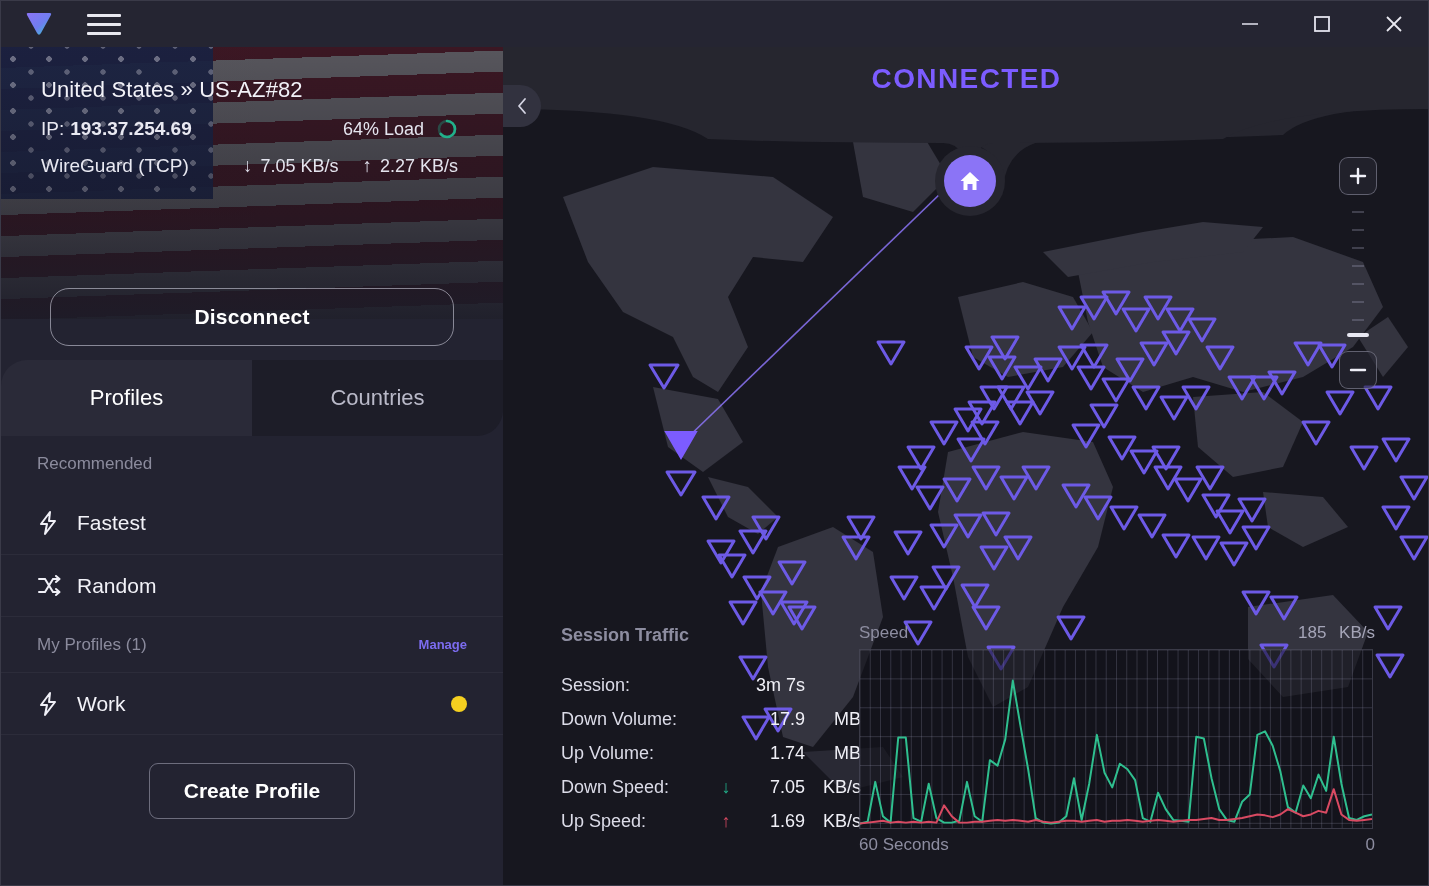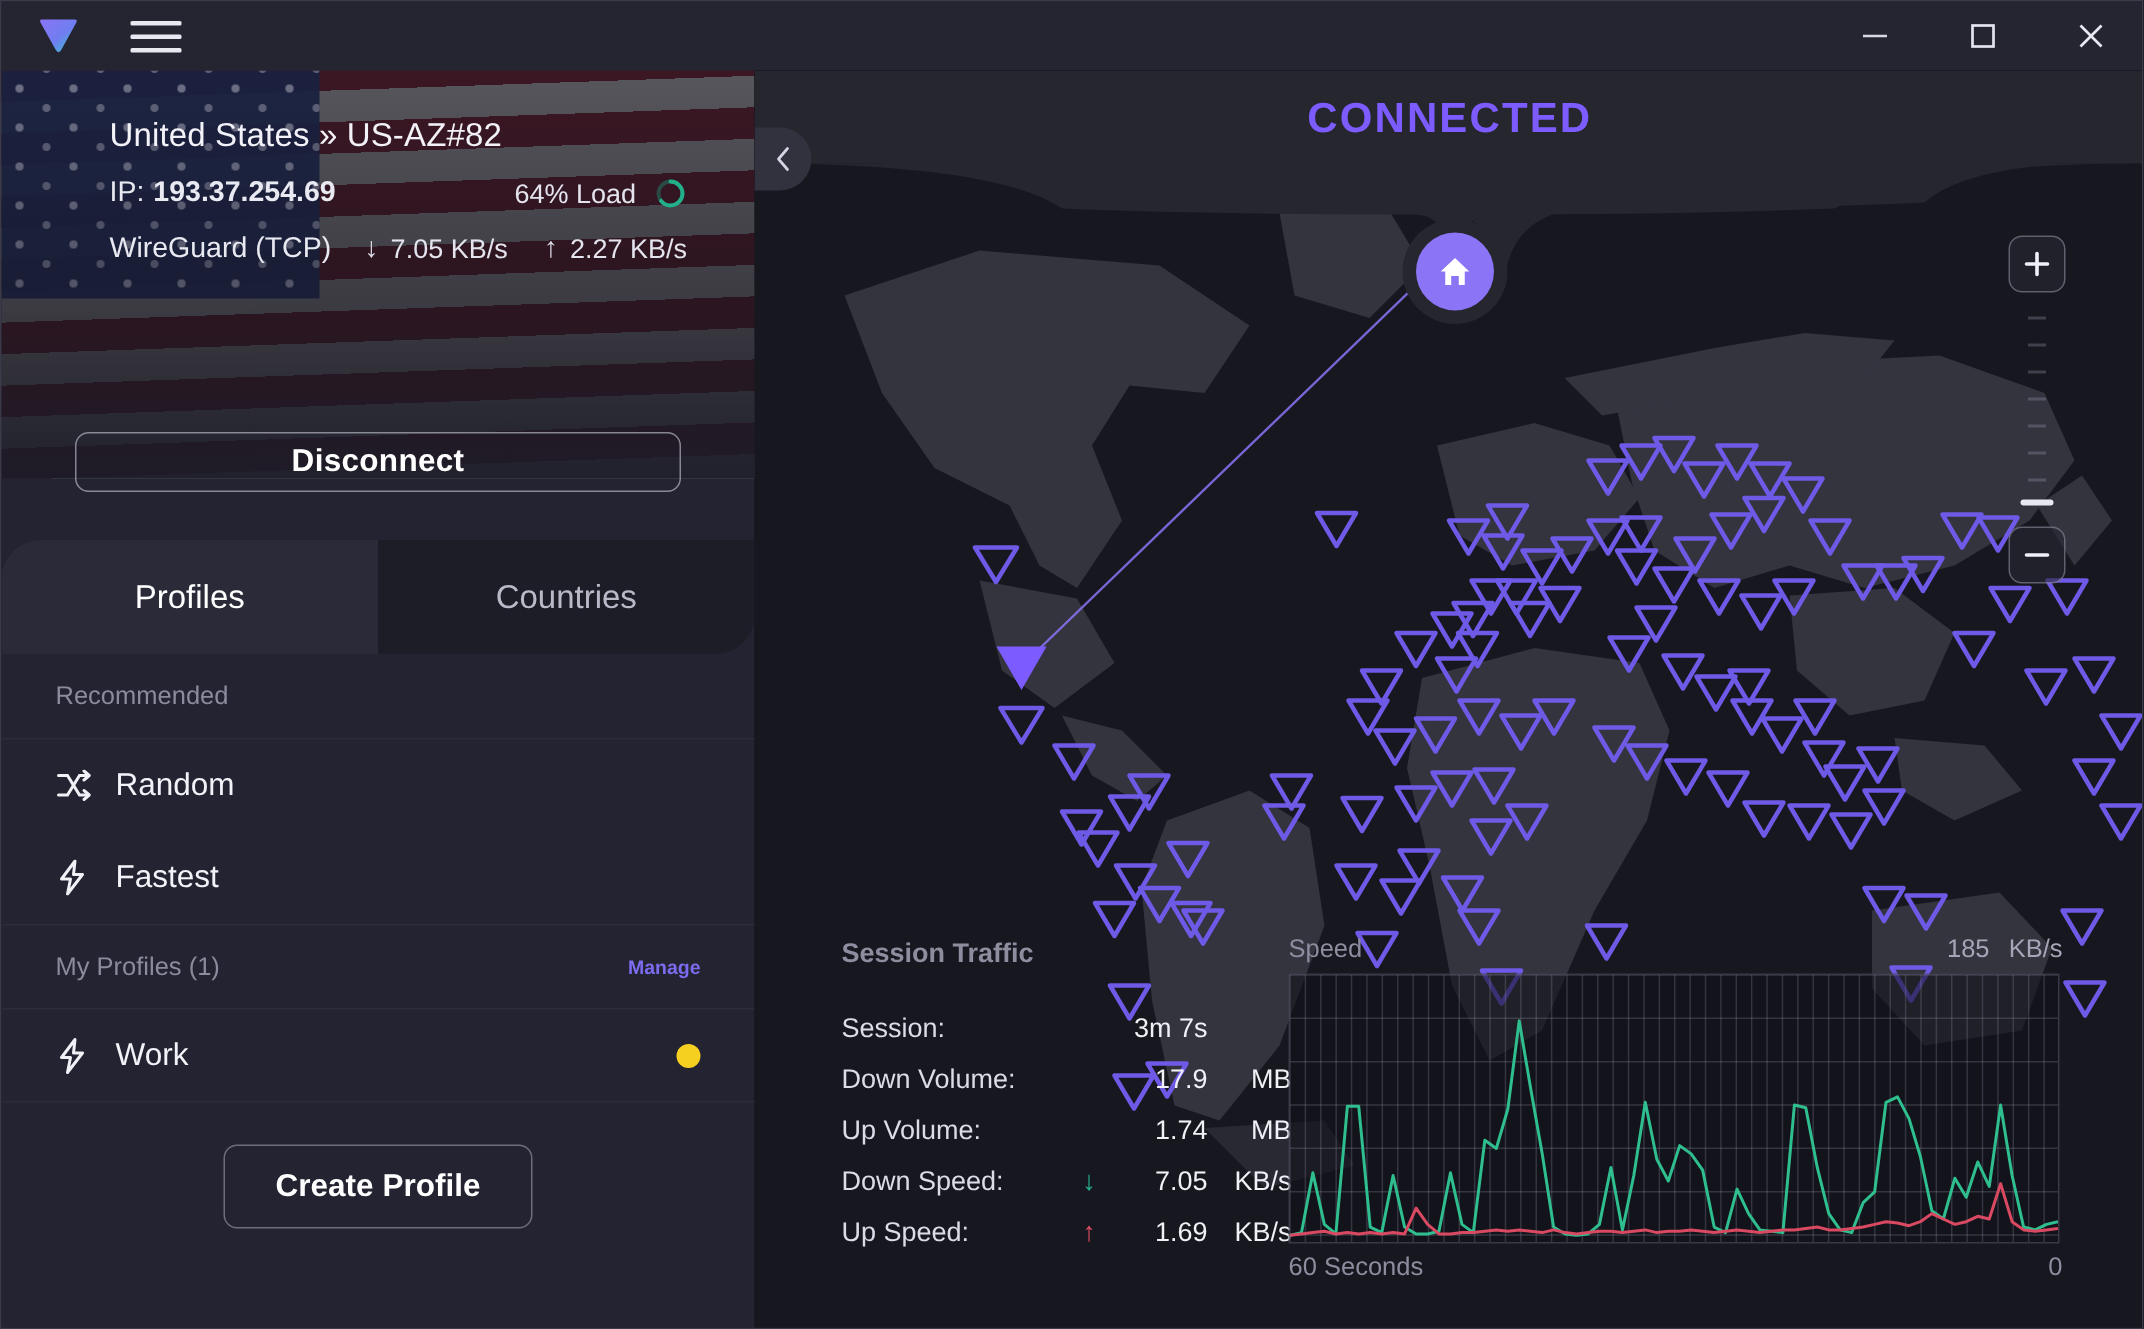--- a/index.html
+++ b/index.html
@@ -41,21 +41,20 @@
   .sidebar {
     position: absolute; top: 46px; left: 0;
     width: 502px; height: 840px;
     background: #232331;
     overflow: hidden;
   }
   .flag-panel {
     position: relative;
     height: 272px;
     overflow: hidden;
-    padding-left: 32px;
   }
   .flag-img {
     position: absolute; inset: 0;
     background:
       linear-gradient(180deg, rgba(12,12,20,.52), rgba(12,12,20,.62)),
       
       repeating-linear-gradient(178deg,
         #8e2036 0px, #8e2036 21px,
         #c9c6cb 21px, #c9c6cb 42px);
     filter: saturate(.85);
@@ -91,21 +90,21 @@
   .load-wrap { margin-left: auto; margin-right: 45px; display:flex; align-items:center; gap:12px; }
   .load-text { font-size: 18px; color:#e4e4ee; }
   .ring { width: 22px; height: 22px; }
   .proto { font-size: 19px; color:#e9e9f2; }
   .speeds { margin-left: auto; margin-right:45px; display:flex; align-items:center; gap: 24px; }
   .spd { display:flex; align-items:center; gap:8px; font-size:18px; color:#e4e4ee; }
   .arrow { font-size: 19px; color:#dcdce8; }
 
   .disconnect-wrap { position:absolute; top: 241px; left:0; width:502px; display:flex; justify-content:center; }
   .disconnect-btn {
-    width: 404px; height: 40px; border-radius: 9px;
+    width: 404px; height: 58px; border-radius: 19px;
     border: 1.6px solid rgba(220,220,235,.55);
     background: transparent;
     color:#ffffff; font-size: 21px; font-weight: bold;
     letter-spacing:.2px;
     cursor:pointer;
   }
 
   
   .tabs { position:absolute; top: 313px; left:0; width:502px; height:76px; display:flex; }
   .tab {
@@ -317,39 +316,39 @@
     <div class="tabs">
       <div class="tab active">Profiles</div>
       <div class="tab inactive">Countries</div>
     </div>
 
     <div class="list">
       <div class="section-head">
         <span>Recommended</span>
       </div>
 
+      <div class="row no-top">
+        <span class="ico">
+          <svg width="22" height="24" viewBox="0 0 22 24">
+            <path d="M13 1 L4 13 L10 13 L8 23 L18 10 L12 10 Z" fill="none" stroke="#f0f0f7" stroke-width="2" stroke-linejoin="round"></path>
+          </svg>
+        </span>
+        <span class="lbl">Fastest</span>
+      </div>
+
       <div class="row">
         <span class="ico">
           <svg width="24" height="22" viewBox="0 0 24 22">
             <path d="M2 4 L8 4 L16 17 L22 17" fill="none" stroke="#f0f0f7" stroke-width="2" stroke-linecap="round"></path>
             <path d="M2 17 L8 17 L16 4 L22 4" fill="none" stroke="#f0f0f7" stroke-width="2" stroke-linecap="round"></path>
             <path d="M19 1 L22.5 4 L19 7" fill="none" stroke="#f0f0f7" stroke-width="2" stroke-linecap="round" stroke-linejoin="round"></path>
             <path d="M19 14 L22.5 17 L19 20" fill="none" stroke="#f0f0f7" stroke-width="2" stroke-linecap="round" stroke-linejoin="round"></path>
           </svg>
         </span>
         <span class="lbl">Random</span>
-      </div>
-
-      <div class="row no-top">
-        <span class="ico">
-          <svg width="22" height="24" viewBox="0 0 22 24">
-            <path d="M13 1 L4 13 L10 13 L8 23 L18 10 L12 10 Z" fill="none" stroke="#f0f0f7" stroke-width="2" stroke-linejoin="round"></path>
-          </svg>
-        </span>
-        <span class="lbl">Fastest</span>
       </div>
 
       <div class="section-head" style="border-top:1px solid #2c2c3a;">
         <span>My Profiles (1)</span>
         <span class="manage">Manage</span>
       </div>
 
       <div class="row">
         <span class="ico">
           <svg width="22" height="24" viewBox="0 0 22 24">

